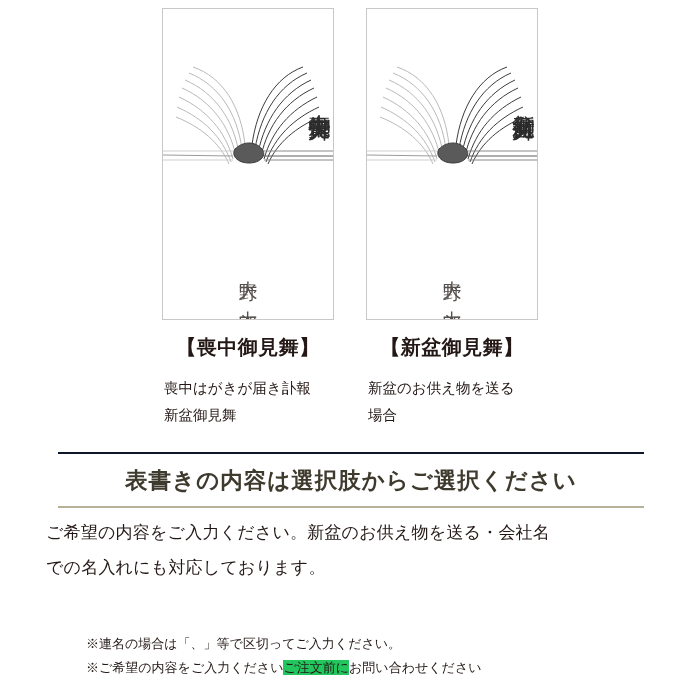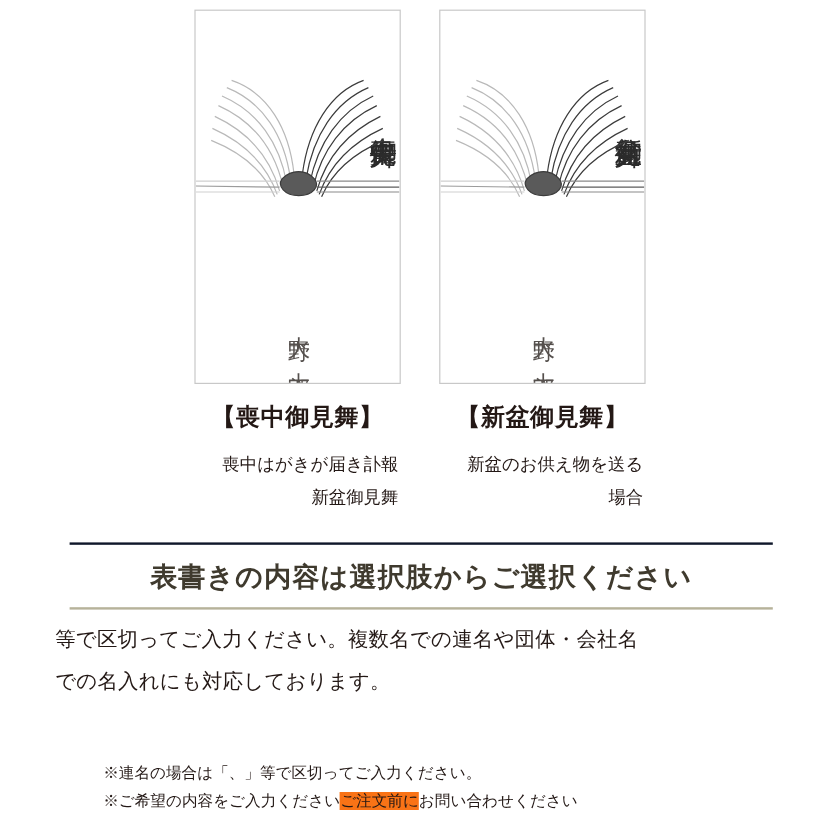--- a/index.html
+++ b/index.html
@@ -94,21 +94,21 @@
     font-size: 20px;
     font-weight: bold;
     color: #231815;
     letter-spacing: 0.5px;
   }
   .desc {
     margin-top: 14px;
     font-size: 14.5px;
     line-height: 1.85;
     color: #231815;
-    text-align: right;
+    text-align: left;
     width: 168px;
   }
 
   
   .banner {
     position: absolute;
     top: 452px;
     left: 58px;
     width: 586px;
     height: 52px;
@@ -143,21 +143,21 @@
     position: absolute;
     top: 632px;
     left: 86px;
     width: 580px;
     font-size: 13px;
     line-height: 1.85;
     color: #231815;
   }
   .note-line { white-space: nowrap; }
   .hl {
-    background: #f97316;
+    background: #22c55e;
   }
 </style>
 </head>
 <body>
 
 <div class="page">
 
   <div class="cards">
 
     <div class="card-col">
@@ -262,21 +262,21 @@
       </div>
     </div>
 
   </div>
 
   <div class="banner">
     <div class="banner-text">表書きの内容は選択肢からご選択ください</div>
   </div>
 
   <div class="body-text">
-    <div>等で区切ってご入力ください。複数名での連名や団体・会社名</div>
+    <div>ご希望の内容をご入力ください。新盆のお供え物を送る・会社名</div>
     <div>での名入れにも対応しております。</div>
   </div>
 
   <div class="notes">
     <div class="note-line">※連名の場合は「、」等で区切ってご入力ください。</div>
     <div class="note-line"><span>※ご希望の内容をご入力ください</span><span class="hl">ご注文前に</span><span>お問い合わせください</span></div>
   </div>
 
 </div>
 

